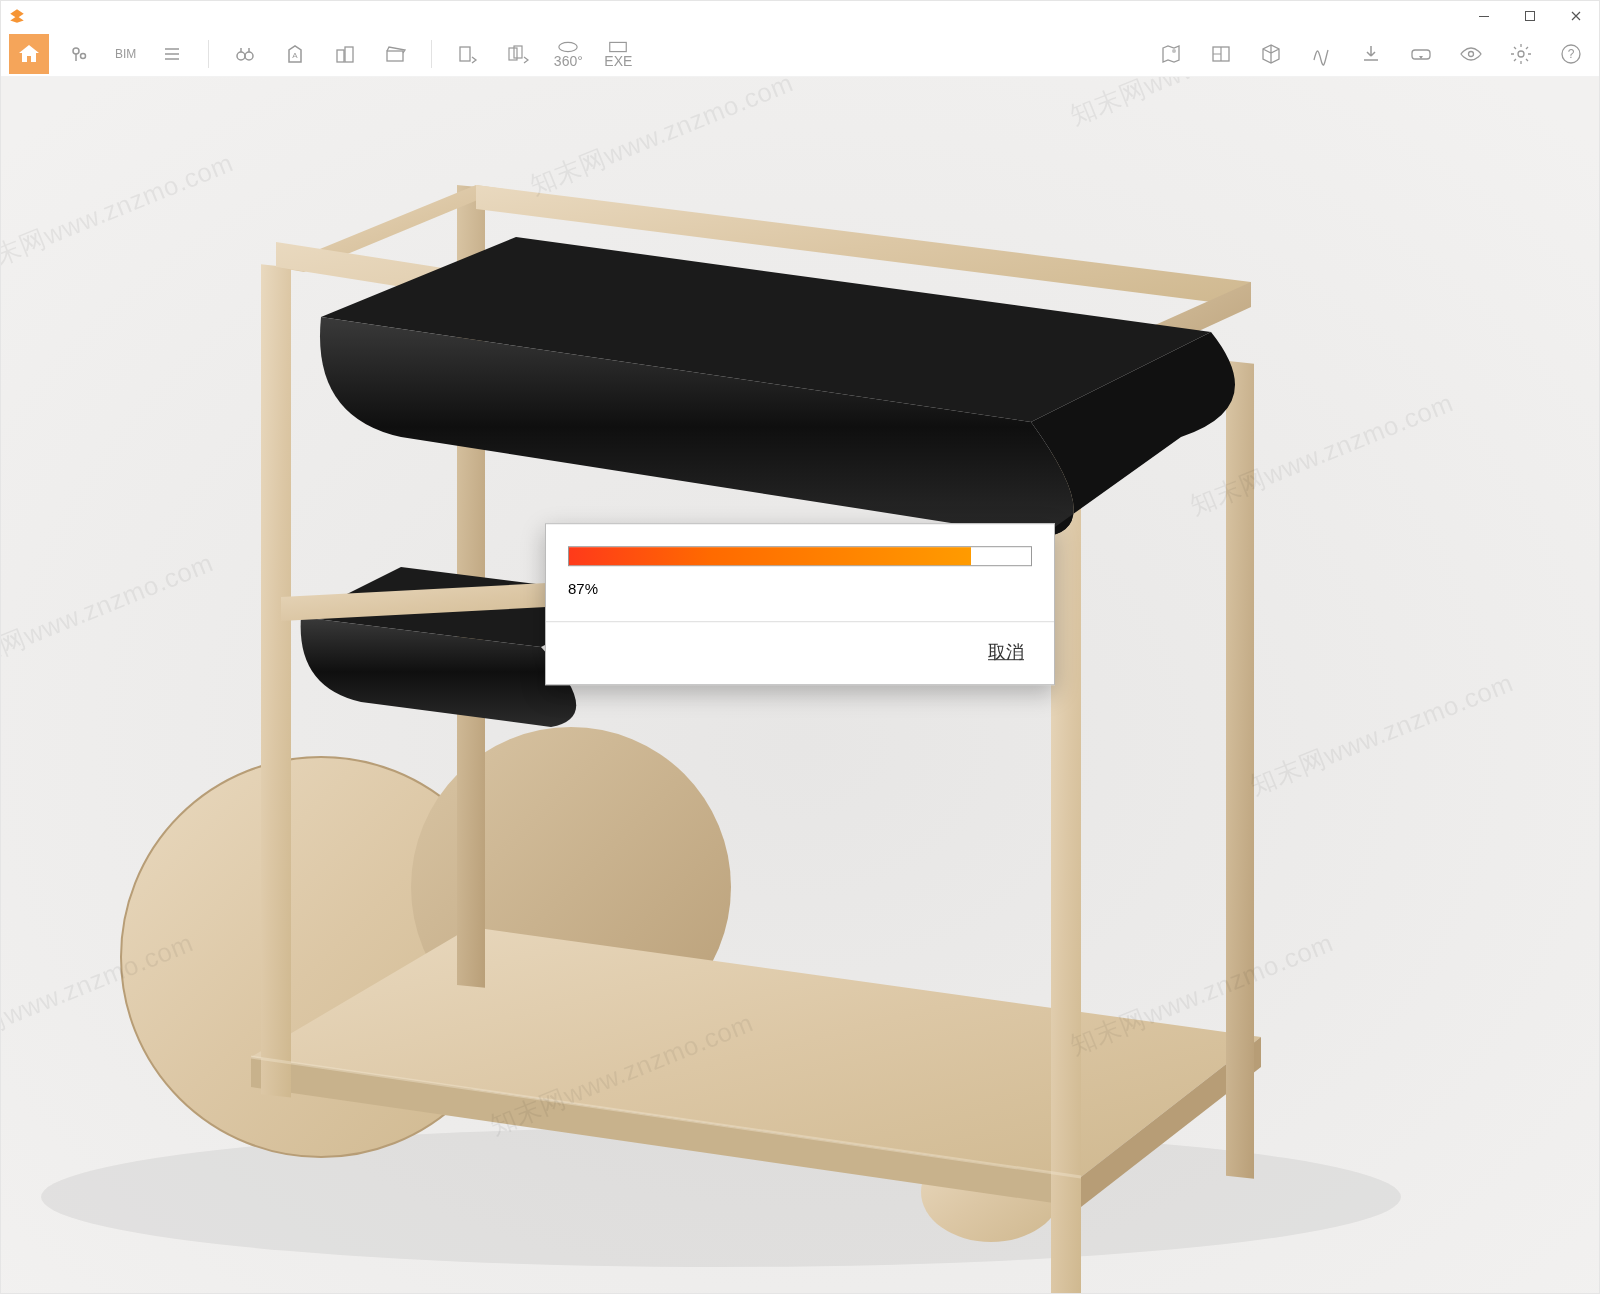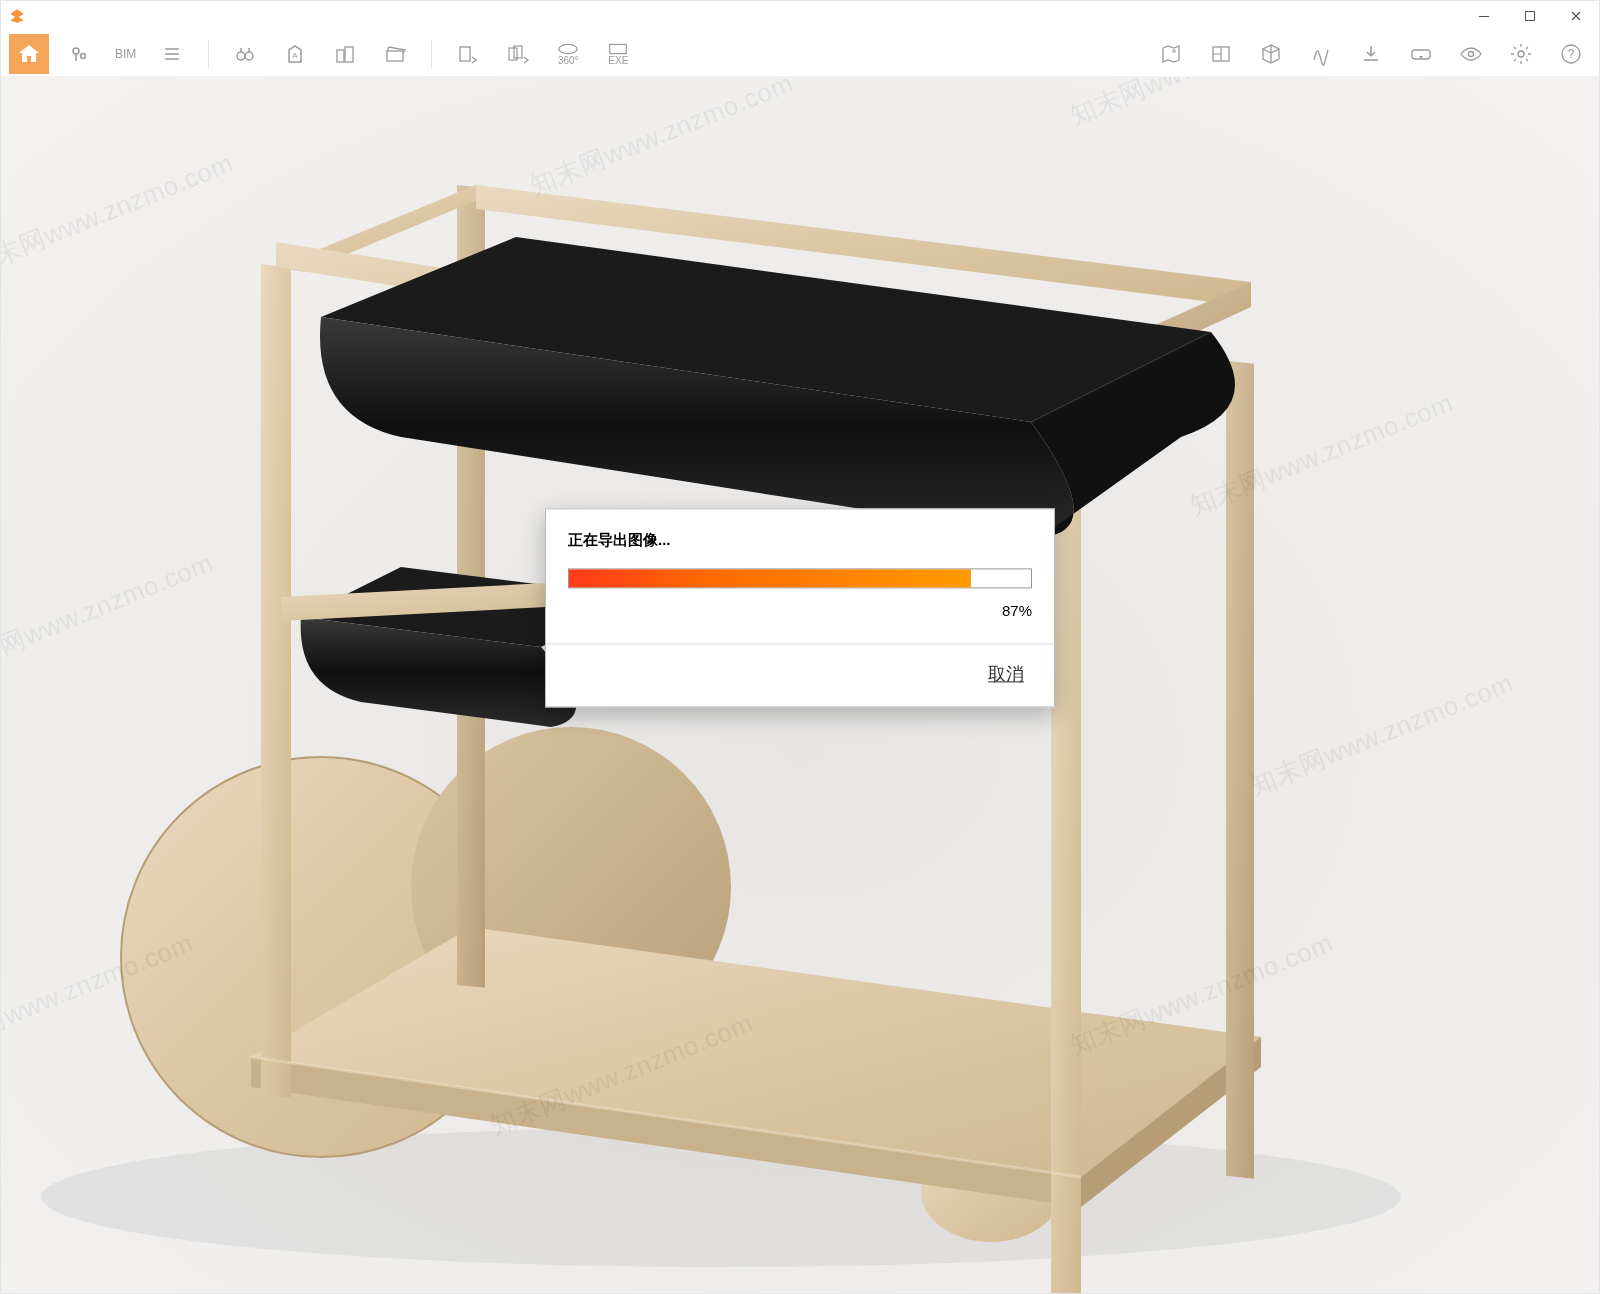--- a/index.html
+++ b/index.html
@@ -77,21 +77,21 @@
   }
   .dialog-body { padding: 22px 22px 10px 22px; }
   .dialog-title { font-weight: 700; font-size: 15px; margin-bottom: 18px; }
   .progress-track {
     width: 100%; height: 20px; border: 1px solid #999; background: #fff; position: relative;
   }
   .progress-fill {
     position: absolute; left: 0; top: 0; bottom: 0;
     background: linear-gradient(90deg, #ff3a1a 0%, #ff6a00 35%, #ff9b00 100%);
   }
-  .progress-label { text-align: right; margin-top: 14px; font-size: 15px; }
+  .progress-label { text-align: left; margin-top: 14px; font-size: 15px; }
   .dialog-sep { height: 1px; background: #ddd; margin-top: 14px; }
   .dialog-actions { display: flex; justify-content: flex-end; padding: 14px 22px 16px; }
   .dialog-actions .btn {
     background: transparent; border: none; font-size: 18px; color: #333; cursor: pointer;
     padding: 4px 8px;
     text-decoration: underline;
   }
 
   .icon-svg { width: 24px; height: 24px; }
 </style>
@@ -186,27 +186,27 @@
         <svg class="icon-svg" viewBox="0 0 24 24">
             <rect x="3" y="6" width="8" height="12" fill="none" stroke="currentColor" stroke-width="1.2"></rect>
             <rect x="8" y="4" width="8" height="12" fill="none" stroke="currentColor" stroke-width="1.2"></rect>
             <path d="M18 15l4 3-4 3" fill="none" stroke="currentColor" stroke-width="1.2"></path>
           </svg>
       </div>
       <div class="tool-btn" style="flex-direction:column;line-height:1;">
         <svg width="22" height="14" viewBox="0 0 24 14">
             <ellipse cx="12" cy="7" rx="10" ry="5" fill="none" stroke="currentColor" stroke-width="1.3"></ellipse>
           </svg>
-        <span style="font-size:10px;">360°</span>
+        <span style="font-size:14px;">360°</span>
       </div>
       <div class="tool-btn" style="flex-direction:column;line-height:1;">
         <svg width="22" height="14" viewBox="0 0 24 14">
             <rect x="3" y="2" width="18" height="10" fill="none" stroke="currentColor" stroke-width="1.3"></rect>
           </svg>
-        <span style="font-size:10px;">EXE</span>
+        <span style="font-size:14px;">EXE</span>
       </div>
     </div>
 
     <div class="tool-group">
       <div class="tool-btn">
         <svg class="icon-svg" viewBox="0 0 24 24">
             <path d="M4 6l5-2 6 2 5-2v14l-5 2-6-2-5 2z" fill="none" stroke="currentColor" stroke-width="1.3"></path>
             <circle cx="15" cy="9" r="2" fill="currentColor" opacity="0.6"></circle>
           </svg>
       </div>
@@ -329,21 +329,20 @@
     <div class="wm" style="left:-60px; top:520px;">知末网www.znzmo.com</div>
     <div class="wm" style="left:1180px; top:360px;">知末网www.znzmo.com</div>
     <div class="wm" style="left:-80px; top:900px;">知末网www.znzmo.com</div>
     <div class="wm" style="left:480px; top:980px;">知末网www.znzmo.com</div>
     <div class="wm" style="left:1060px; top:900px;">知末网www.znzmo.com</div>
     <div class="wm" style="left:1240px; top:640px;">知末网www.znzmo.com</div>
 
 
     <div class="dialog">
       <div class="dialog-body">
-        <div class="dialog-title">正在导出图像...</div>
         <div class="progress-track">
           <div class="progress-fill" style="width:87%"></div>
         </div>
         <div class="progress-label">87%</div>
       </div>
       <div class="dialog-sep"></div>
       <div class="dialog-actions">
         <button class="btn">取消</button>
       </div>
     </div>

